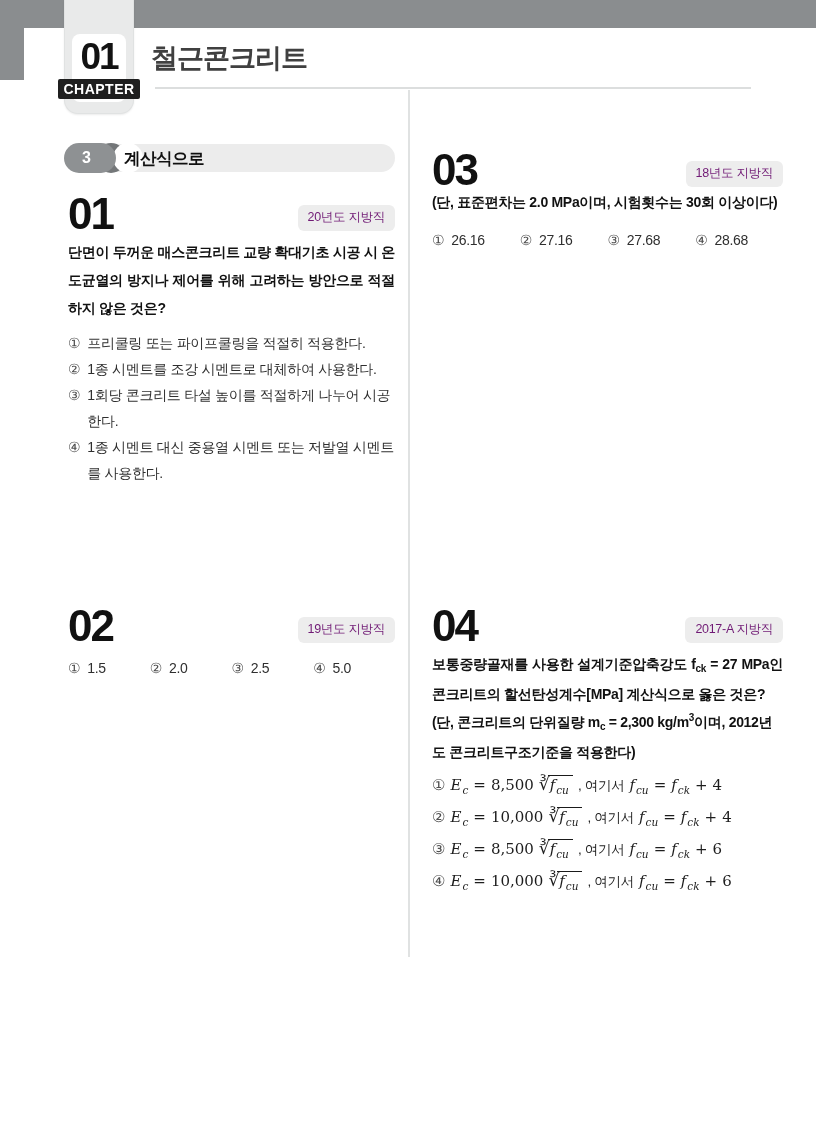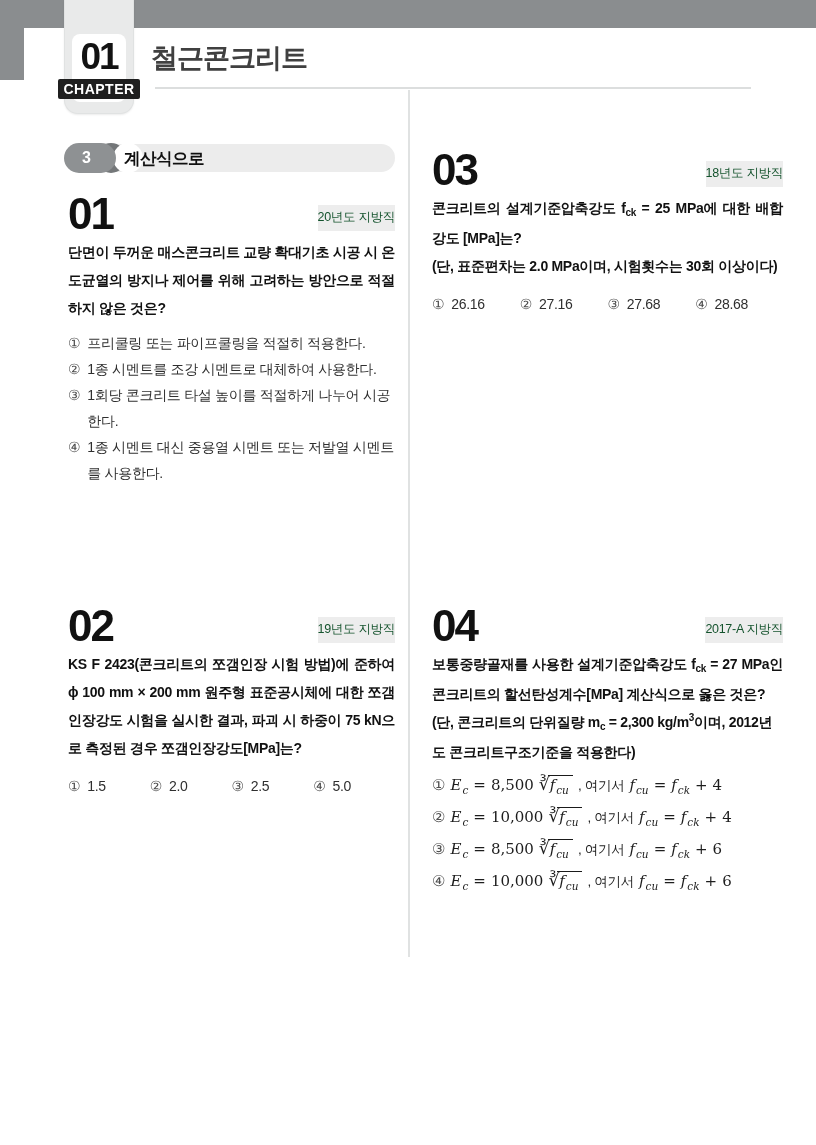--- a/index.html
+++ b/index.html
@@ -40,22 +40,22 @@
 
   
   .question { position: absolute; width: 327px; }
   #q1 { left: 68px; top: 190px; }
   #q2 { left: 68px; top: 602px; }
   #q3 { left: 432px; top: 146px; width: 351px; }
   #q4 { left: 432px; top: 602px; width: 351px; }
 
   .q-head { display: flex; justify-content: space-between; align-items: flex-end; height: 42px; }
   .q-number { font-size: 44px; font-weight: 900; letter-spacing: -2px; line-height: 0.85; color: #111; }
-  .year-badge { background: #ededed; color: #14532d; font-size: 12.5px; border-radius: 0;
-              padding: 4px 0 5px; margin-bottom: 1px; letter-spacing: -0.3px; }
+  .year-badge { background: #ededed; color: #701a75; font-size: 12.5px; border-radius: 6px;
+              padding: 4px 10px 5px; margin-bottom: 1px; letter-spacing: -0.3px; }
 
   .q-text { margin-top: 6px; font-size: 14px; font-weight: 700; color: #111; line-height: 28px;
               text-align: justify; letter-spacing: -0.3px; }
   .q-note { font-size: 14px; font-weight: 700; color: #111; line-height: 28px; letter-spacing: -0.3px; }
   .bsub { font-size: 10px; font-weight: 700; position: relative; top: 3px; }
   .bsup { font-size: 10px; font-weight: 700; position: relative; top: -6px; }
 
   .options-list { margin-top: 8px; }
   .opt { display: flex; gap: 7px; font-size: 14px; color: #2f2f2f; line-height: 26px; letter-spacing: -0.3px; }
   .opt-marker { color: #4f4f4f; flex: 0 0 auto; }
@@ -131,21 +131,20 @@
         <span class="opt-text">1종 시멘트 대신 중용열 시멘트 또는 저발열 시멘트를 사용한다.</span>
       </div>
     </div>
   </div>
 
   <div class="question" id="q2">
     <div class="q-head">
       <div class="q-number">02</div>
       <div class="year-badge">19년도 지방직</div>
     </div>
-    <div class="q-text">KS F 2423(콘크리트의 쪼갬인장 시험 방법)에 준하여 ϕ 100 mm × 200 mm 원주형 표준공시체에 대한 쪼갬인장강도 시험을 실시한 결과, 파괴 시 하중이 75 kN으로 측정된 경우 쪼갬인장강도[MPa]는?</div>
     <div class="options-row">
       <div class="opt">
         <span class="opt-marker">①</span>
         <span class="opt-text">1.5</span>
       </div>
       <div class="opt">
         <span class="opt-marker">②</span>
         <span class="opt-text">2.0</span>
       </div>
       <div class="opt">
@@ -157,21 +156,20 @@
         <span class="opt-text">5.0</span>
       </div>
     </div>
   </div>
 
   <div class="question" id="q3">
     <div class="q-head">
       <div class="q-number">03</div>
       <div class="year-badge">18년도 지방직</div>
     </div>
-    <div class="q-text"><span>콘크리트의 설계기준압축강도 f</span><span class="bsub">ck</span><span> = 25 MPa에 대한 배합강도 [MPa]는?</span></div>
     <div class="q-note">(단, 표준편차는 2.0 MPa이며, 시험횟수는 30회 이상이다)</div>
     <div class="options-row">
       <div class="opt">
         <span class="opt-marker">①</span>
         <span class="opt-text">26.16</span>
       </div>
       <div class="opt">
         <span class="opt-marker">②</span>
         <span class="opt-text">27.16</span>
       </div>

